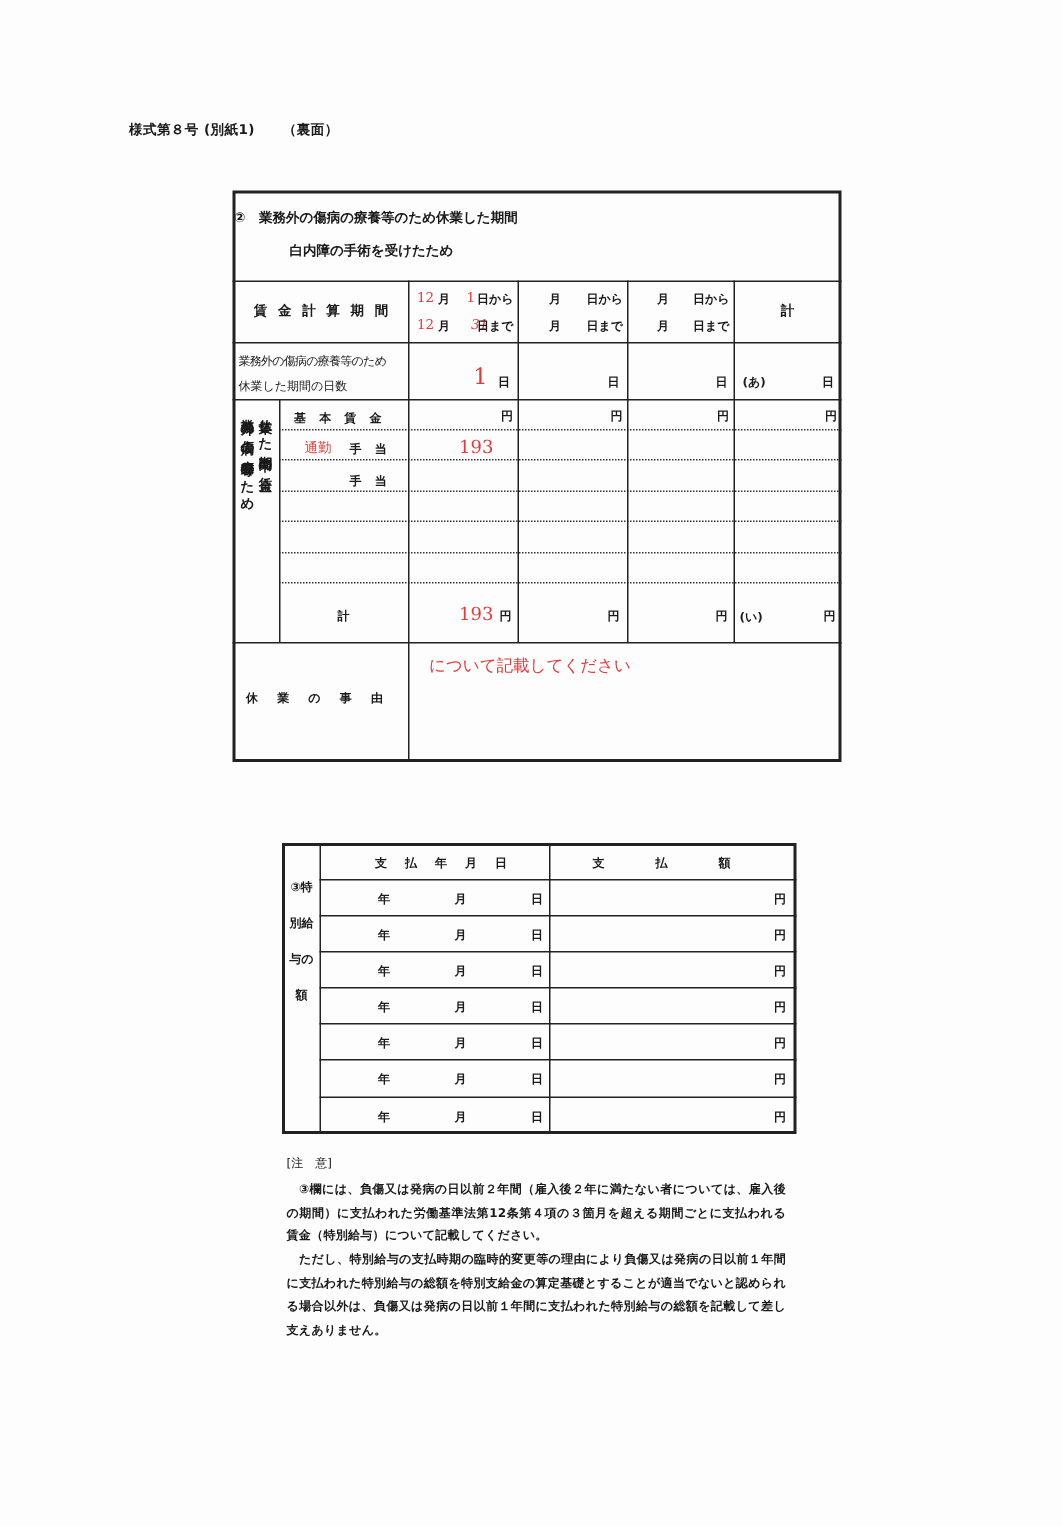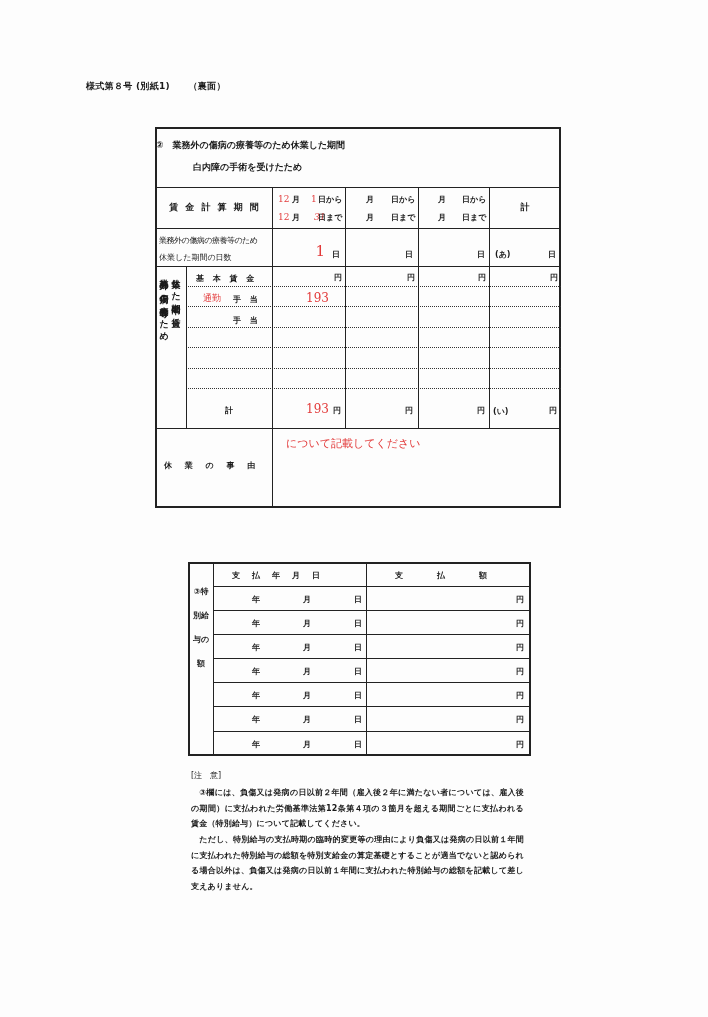--- a/index.html
+++ b/index.html
@@ -125,21 +125,21 @@
 <div class="hline" style="left:213px; width:318px; top:586px;"></div>
 <div class="hline" style="left:213px; width:318px; top:610px;"></div>
 <div class="hline" style="left:213px; width:318px; top:634px;"></div>
 <div class="hline" style="left:213px; width:318px; top:658px;"></div>
 <div class="hline" style="left:213px; width:318px; top:682px;"></div>
 <div class="hline" style="left:213px; width:318px; top:706px;"></div>
 <div class="hline" style="left:213px; width:318px; top:731px;"></div>
 
 <div class="abs s8" style="left:192px; top:580px; width:18px; line-height:24px; text-align:center; word-break:break-all;">③特別給与の額</div>
 
-<div class="abs s8" style="left:232px; top:570px; white-space:pre; letter-spacing:2px;">支　払　年　月　日</div>
+<div class="abs s8" style="left:250px; top:570px; white-space:pre; letter-spacing:2px;">支　払　年　月　日</div>
 <div class="abs s8" style="left:395px; top:570px; white-space:pre; letter-spacing:6px;">支　　払　　額</div>
 
 <div class="abs" style="left:214px; top:587px; width:316px;">
   <div class="s3row" style="position:relative; height:24px;">
     <span class="abs s8" style="left:38px; top:7px;">年</span>
     <span class="abs s8" style="left:89px; top:7px;">月</span>
     <span class="abs s8" style="left:140px; top:7px;">日</span>
     <span class="abs s8" style="left:302px; top:7px;">円</span>
   </div>
   <div class="s3row" style="position:relative; height:24px;">

